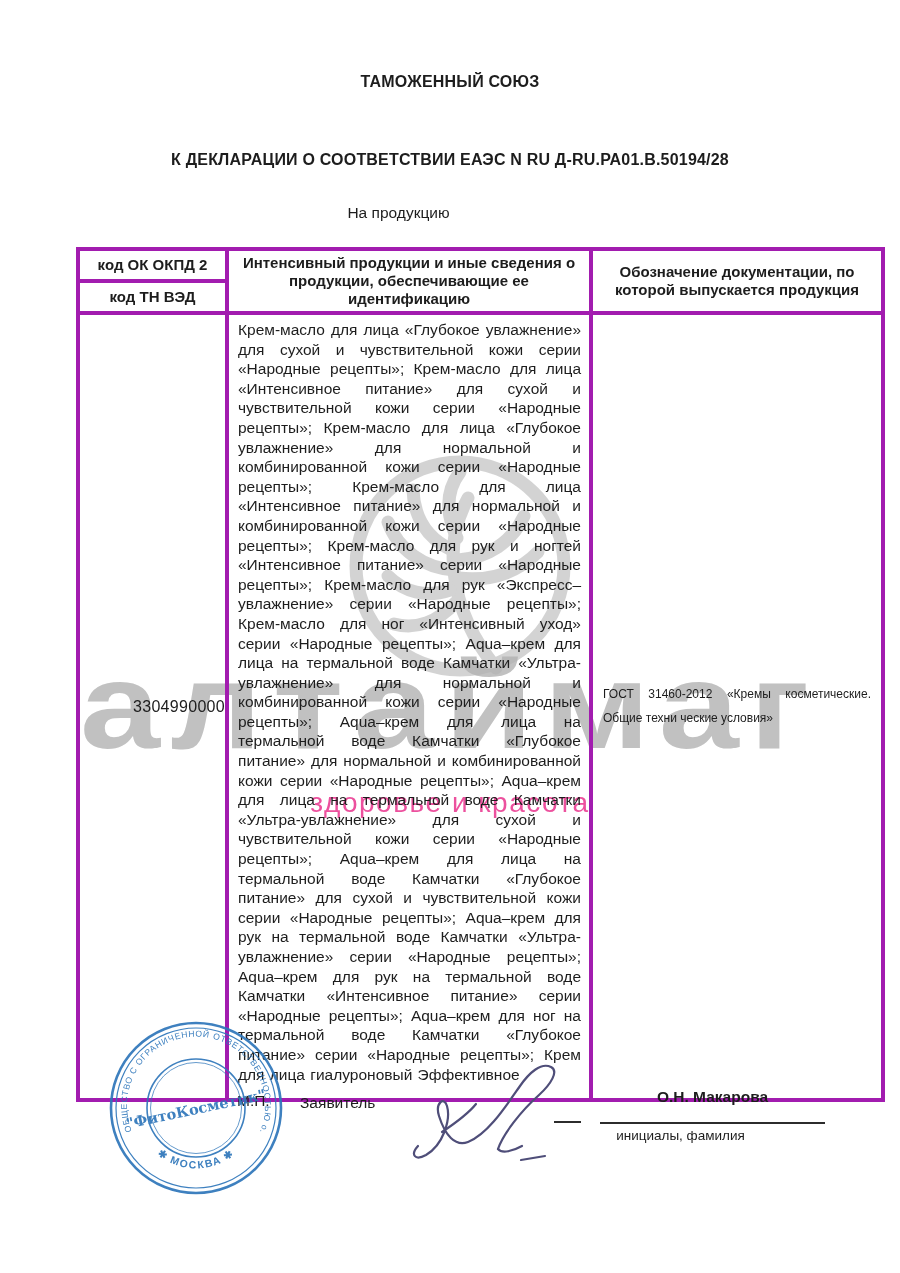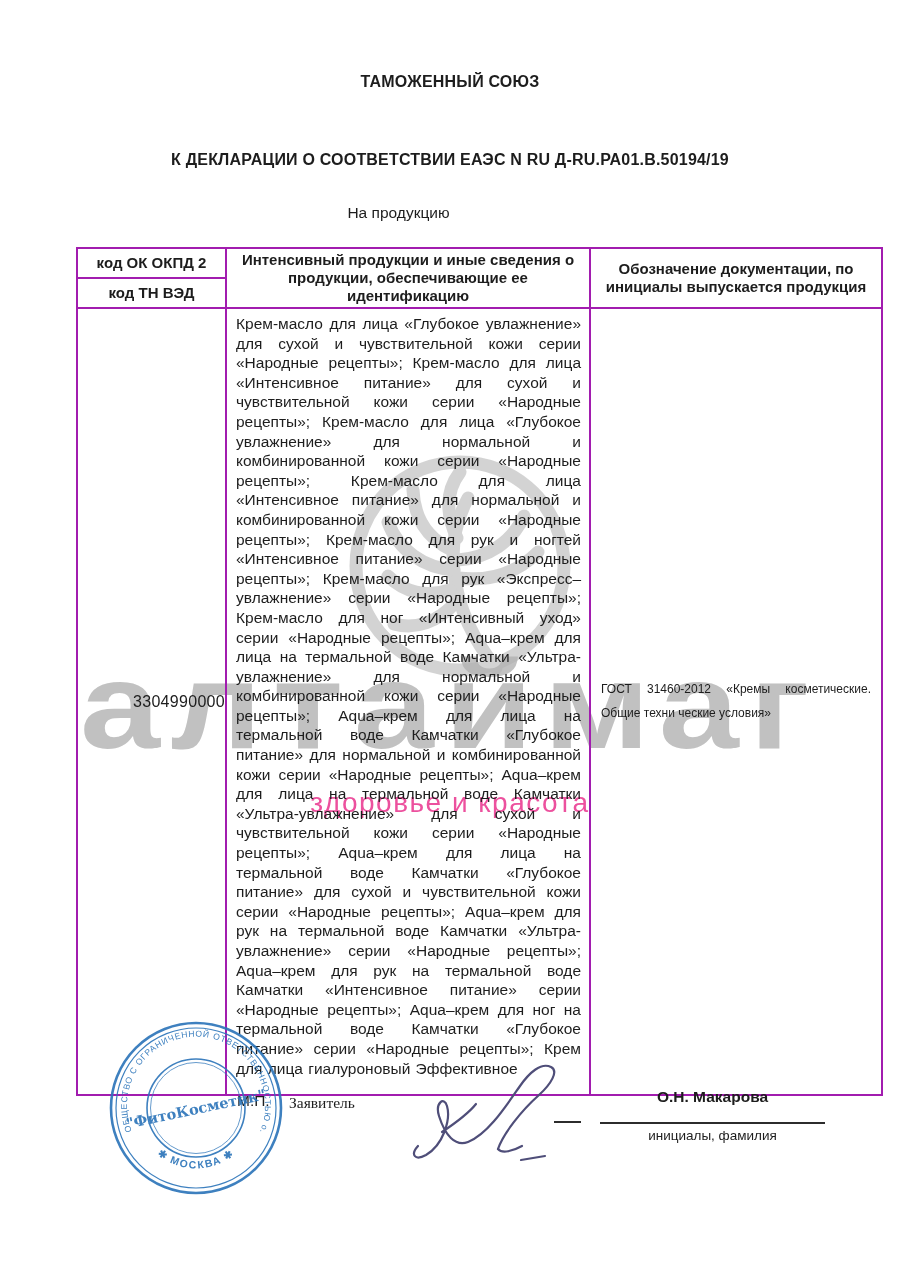--- a/index.html
+++ b/index.html
@@ -26,43 +26,43 @@
   .wm-sub {
     left:0; top:787px; width:900px; text-align:center;
     font-size:28px; color:#ec4899; letter-spacing:1.5px; opacity:.95;
   }
   
   table.products {
     position:absolute; left:76px; top:247px; width:805px; z-index:1;
     border-collapse:collapse; background:transparent;
     font-size:15.5px; color:#1d1d1d; table-layout:fixed;
   }
-  table.products td { border:2px solid #a21caf; background:transparent; padding:0; }
+  table.products td { border:4px solid #a21caf; background:transparent; padding:0; }
   td.hcell { font-weight:bold; font-size:15px; text-align:center; vertical-align:middle; line-height:18px; padding:2px 6px; }
   td.h-split { height:28px; }
   td.code-cell { text-align:right; vertical-align:middle; font-size:16px; letter-spacing:.3px; }
   td.desc-cell { vertical-align:top; }
   .desc-inner {
     padding:5px 8px 4px 9px; text-align:justify;
     font-size:15.5px; line-height:19.6px; word-spacing:1px;
   }
   td.doc-cell { vertical-align:middle; }
   .doc-inner {
     padding:0 10px; text-align:justify;
     font-size:12px; line-height:23.5px;
   }
   .row-body { height:787px; }
   .col1 { width:149px; } .col2 { width:364px; } .col3 { width:292px; }
   
   .foot { position:absolute; z-index:1; font-size:15.5px; }
   #mp { left:193px; top:1092px;margin-left:44px; }
-  #applicant { left:289px; top:1094px;font-family:Liberation Serif, serif; }
+  #applicant { left:300px; top:1094px; }
   #name-block { left:600px; top:1088px; width:225px; text-align:center;font-weight:bold; }
   #name-line { position:absolute; left:600px; top:1122px; width:225px; border-top:2px solid #2c2c2c; z-index:1; }
-  #name-caption { position:absolute; left:600px; top:1128px; width:225px; text-align:center; font-size:13.5px; z-index:1; }
+  #name-caption { position:absolute; left:568px; top:1128px; width:225px; text-align:center; font-size:13.5px; z-index:1; }
   #dash { position:absolute; left:554px; top:1121px; width:27px; border-top:2px solid #2c2c2c; z-index:1; }
   
   .stamp { position:absolute; left:106px; top:1018px; z-index:3; opacity:.92; }
   .sig { position:absolute; left:402px; top:1054px; z-index:2; }
 </style>
 </head>
 <body>
 
 <div class="page">
 
@@ -76,34 +76,34 @@
       <path d="M112,108 C142,106 166,90 178,64"></path>
       <path d="M112,126 C146,130 172,120 192,100"></path>
       <path d="M104,138 C80,146 58,140 42,124"></path>
       <path d="M110,150 C92,170 70,178 48,172"></path>
     </g>
   </svg>
   <div class="wm wm-big">алтаймаг</div>
   <div class="wm wm-sub">здоровье и красота</div>
 
   <div class="title" id="t1">ТАМОЖЕННЫЙ СОЮЗ</div>
-  <div class="title" id="t3">К ДЕКЛАРАЦИИ О СООТВЕТСТВИИ ЕАЭС N RU Д-RU.РА01.В.50194/19</div>
+  <div class="title" id="t3">К ДЕКЛАРАЦИИ О СООТВЕТСТВИИ ЕАЭС N RU Д-RU.РА01.В.50194/28</div>
   <div class="subtitle">На продукцию</div>
 
   <table class="products">
     <colgroup>
         <col class="col1">
         <col class="col2">
         <col class="col3">
       </colgroup>
     <tbody>
         <tr>
       <td class="hcell h-split">код ОК ОКПД 2</td>
       <td class="hcell" rowspan="2">Интенсивный продукции и иные сведения о продукции, обеспечивающие ее идентификацию</td>
-      <td class="hcell" rowspan="2">Обозначение документации, по инициалы выпускается продукция</td>
+      <td class="hcell" rowspan="2">Обозначение документации, по которой выпускается продукция</td>
     </tr>
     <tr>
       <td class="hcell h-split">код ТН ВЭД</td>
     </tr>
     <tr class="row-body">
       <td class="code-cell">3304990000</td>
       <td class="desc-cell">
         <div class="desc-inner">Крем-масло для лица «Глубокое увлажнение» для сухой и чувствительной кожи серии «Народные рецепты»; Крем-масло для лица «Интенсивное питание» для сухой и чувствительной кожи серии «Народные рецепты»; Крем-масло для лица «Глубокое увлажнение» для нормальной и комбинированной кожи серии «Народные рецепты»; Крем-масло для лица «Интенсивное питание» для нормальной и комбинированной кожи серии «Народные рецепты»; Крем-масло для рук и ногтей «Интенсивное питание» серии «Народные рецепты»; Крем-масло для рук «Экспресс–увлажнение» серии «Народные рецепты»; Крем-масло для ног «Интенсивный уход» серии «Народные рецепты»; Aqua–крем для лица на термальной воде Камчатки «Ультра-увлажнение» для нормальной и комбинированной кожи серии «Народные рецепты»; Aqua–крем для лица на термальной воде Камчатки «Глубокое питание» для нормальной и комбинированной кожи серии «Народные рецепты»; Aqua–крем для лица на термальной воде Камчатки «Ультра-увлажнение» для сухой и чувствительной кожи серии «Народные рецепты»; Aqua–крем для лица на термальной воде Камчатки «Глубокое питание» для сухой и чувствительной кожи серии «Народные рецепты»; Aqua–крем для рук на термальной воде Камчатки «Ультра-увлажнение» серии «Народные рецепты»; Aqua–крем для рук на термальной воде Камчатки «Интенсивное питание» серии «Народные рецепты»; Aqua–крем для ног на термальной воде Камчатки «Глубокое питание» серии «Народные рецепты»; Крем для лица гиалуроновый Эффективное</div>
       </td>
       <td class="doc-cell">

